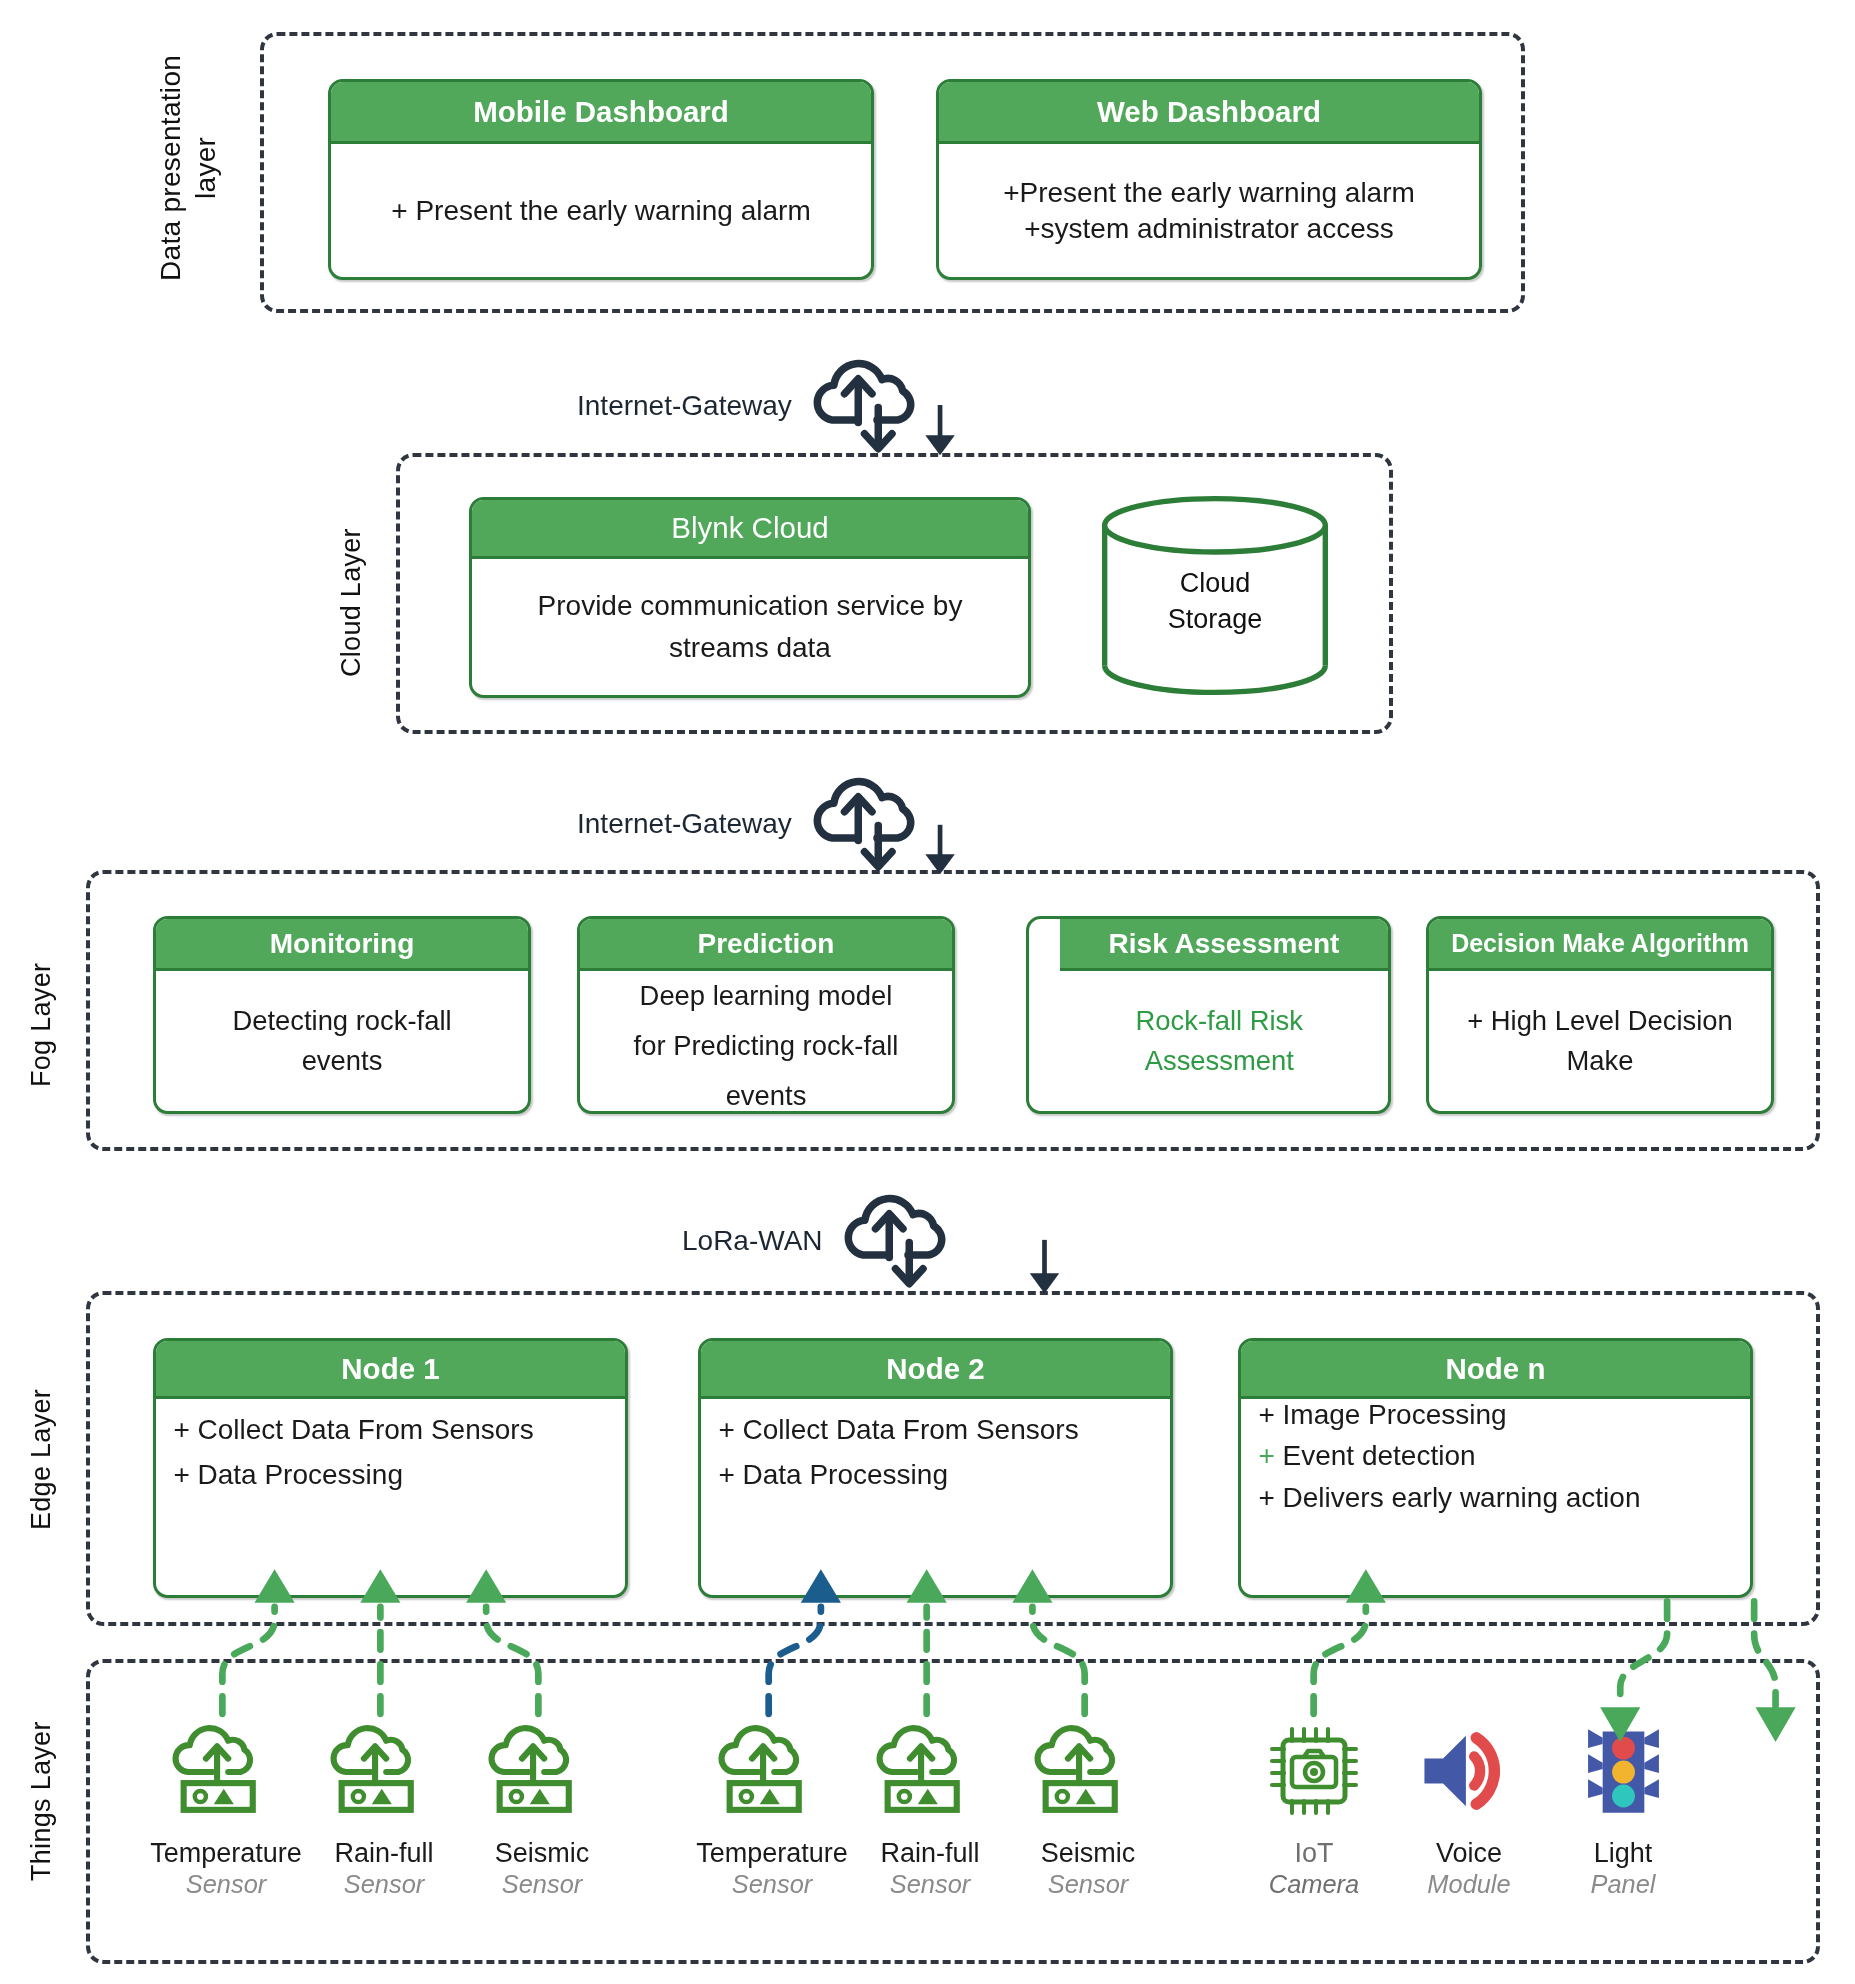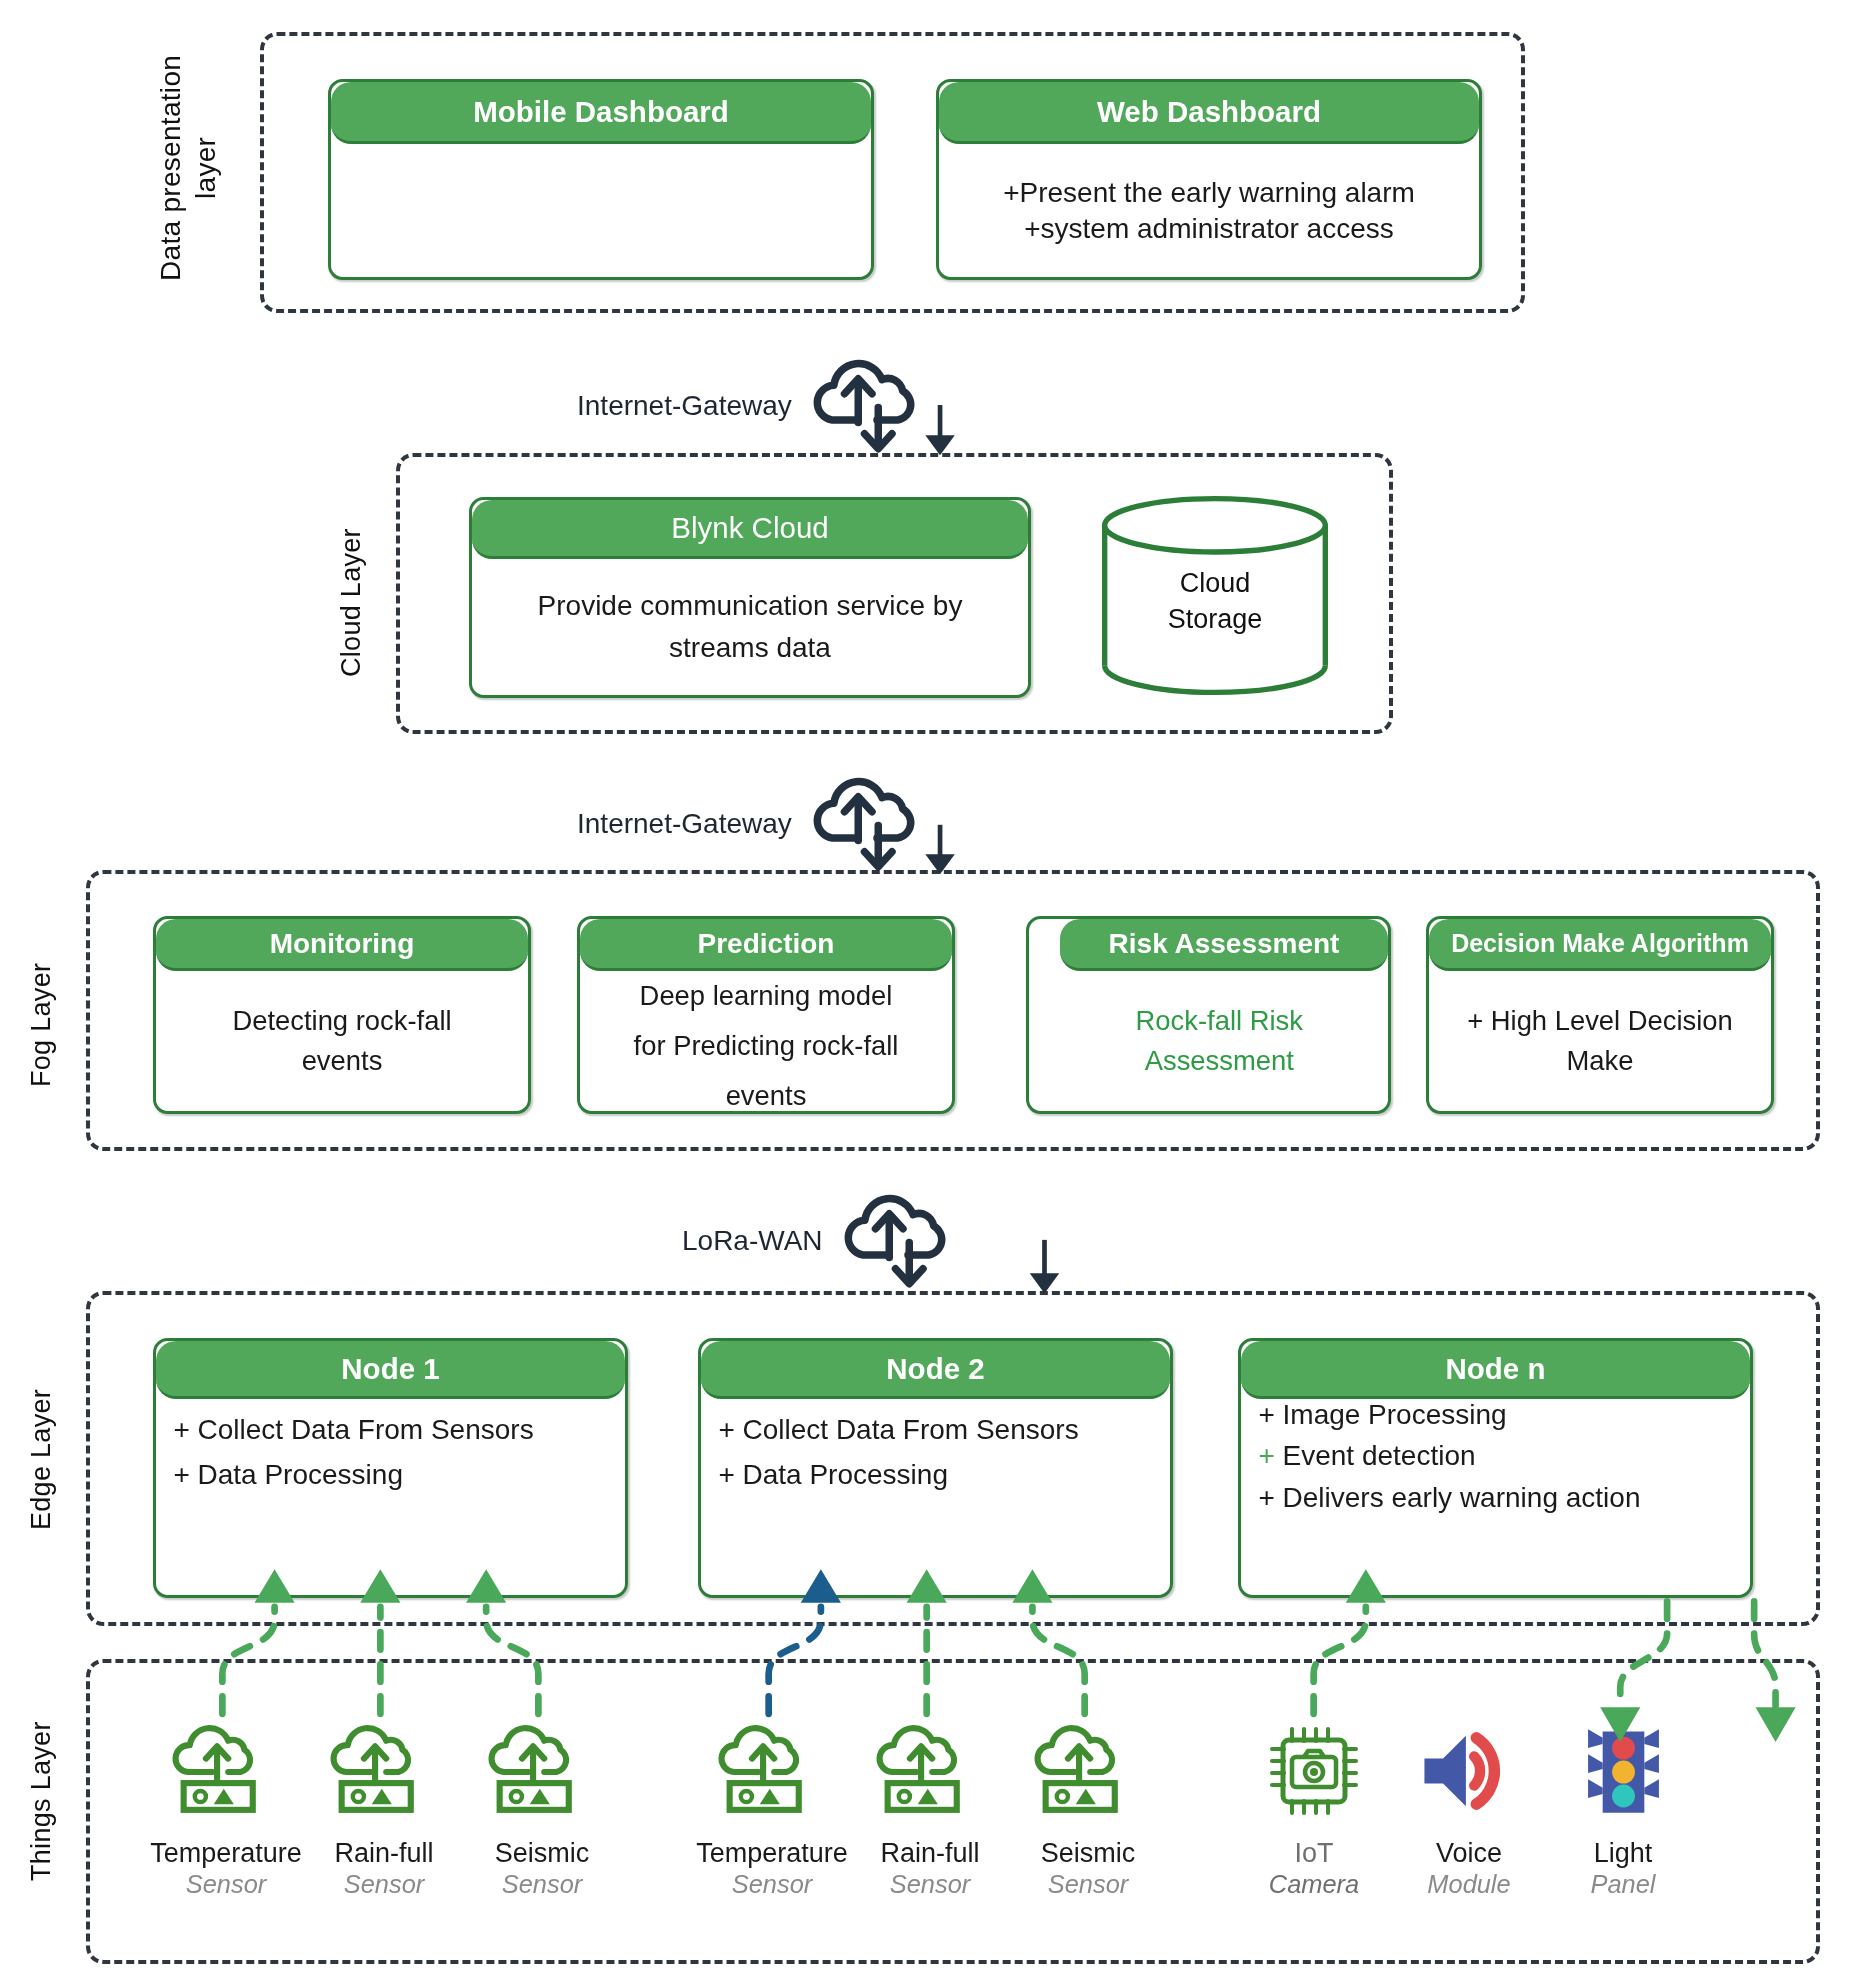--- a/index.html
+++ b/index.html
@@ -48,21 +48,20 @@
     background:#51a85b;
     color:#ffffff;
     font-weight:bold;
     text-align:center;
     display:flex;
     align-items:center;
     justify-content:center;
     border-bottom:3.3px solid #2b7d37;
     flex:0 0 auto;
     padding:2.7px 4px;
-    border-radius:20px;
   }
   .card-body{
     flex:1 1 auto;
     padding:14.7px 17.4px;
     display:flex;
     flex-direction:column;
     justify-content:flex-start;
     gap:9.4px;
   }
   .card-body.center{
@@ -139,20 +138,23 @@
 </head>
 <body>
 
 <div class="vlabel" style="left:153px; top:27px; height:281px; width:74px; font-size:28px;">Data presentation
 layer</div>
 
 <div class="layerbox" style="left:260px; top:32px; width:1265px; height:281px;"></div>
 
 <div class="card" style="left:328px; top:79px; width:546px; height:201px;">
   <div class="card-head" style="height:62px; font-size:29.5px;">Mobile Dashboard</div>
+  <div class="card-body center" style="font-size:28px;">
+    <p>+ Present the early warning alarm</p>
+  </div>
 </div>
 
 <div class="card" style="left:936px; top:79px; width:546px; height:201px;">
   <div class="card-head" style="height:62px; font-size:29.5px;">Web Dashboard</div>
   <div class="card-body center" style="font-size:28px; gap:4px;">
     <p>+Present the early warning alarm</p>
     <p>+system administrator access</p>
   </div>
 </div>
 

